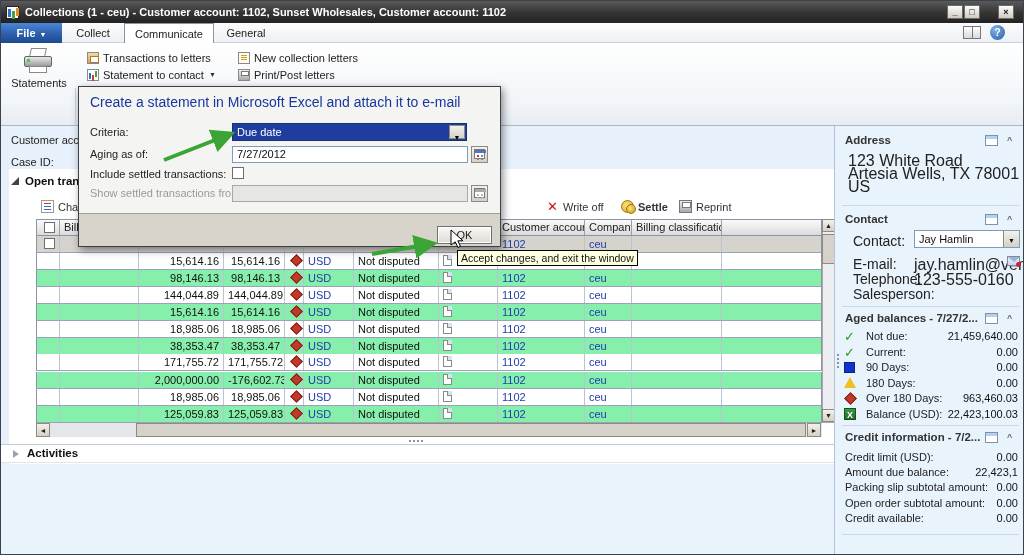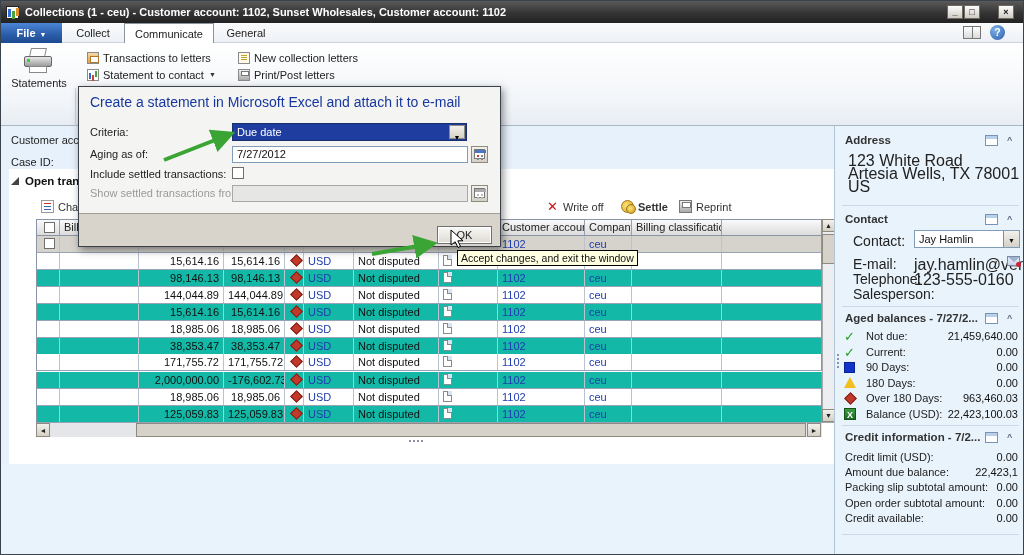--- a/index.html
+++ b/index.html
@@ -75,21 +75,21 @@
   .tb-icon.coins::after{content:"";position:absolute;right:-3px;bottom:-2px;width:8px;height:8px;border-radius:50%;background:radial-gradient(circle at 40% 40%,#ffe37a,#c89414);border:1px solid #a07516;}
   .tb-icon.printer2{background:linear-gradient(#eee,#a9a9a9);border:1px solid #777;}
   .tb-icon.printer2::before{content:"";position:absolute;left:2px;top:1px;width:7px;height:4px;background:#fff;border:1px solid #777;}
 
   
   #grid{position:absolute;left:35px;top:218px;width:799px;height:204px;}
   #grid-header{position:absolute;left:0;top:0;height:17px;width:786px;background:linear-gradient(#fafafa,#dcdcdc);border:1px solid #8a94a6;}
   .hcell{position:absolute;top:0;height:15px;font-size:11px;color:#222;line-height:15px;padding-left:4px;
     border-right:1px solid #9aa0ac;white-space:nowrap;overflow:hidden;}
   .grid-row{position:absolute;height:17px;width:786px;border-bottom:1px solid #98a3b8;border-left:1px solid #8a94a6;border-right:1px solid #8a94a6;background:#fff;}
-  .grid-row.alt{background:#14b8a6;}
+  .grid-row.alt{background:#86efac;}
   .grid-row.sel{background:#d5d3cb;}
   .gcell{position:absolute;top:0;height:16px;font-size:11px;color:#111;line-height:16px;padding:0 4px;
     border-right:1px solid #bcc3d0;white-space:nowrap;overflow:hidden;}
   .gcell.num{text-align:right;}
   .gcell.link{color:#1f3cad;}
   .cbx{display:inline-block;width:11px;height:11px;background:#fff;border:1px solid #6e6e6e;margin:2px 0 0 3px;}
   .red-diamond{display:inline-block;width:9px;height:9px;background:#c0392b;border:1px solid #7e1d12;transform:rotate(45deg);margin:3px 0 0 3px;}
   .doc-icon{display:inline-block;width:9px;height:11px;background:#fff;border:1px solid #8a8a8a;margin-top:2px;position:relative;}
   .doc-icon::before{content:"";position:absolute;right:-1px;top:-1px;width:4px;height:4px;background:#d9e2ef;border-left:1px solid #8a8a8a;border-bottom:1px solid #8a8a8a;}
 
@@ -441,20 +441,24 @@
     <div class="sbtn" style="left:0;top:0;width:14px;height:14px;">
         <span style="line-height:13px;">◄</span>
       </div>
     <div id="hthumb"></div>
     <div class="sbtn" style="left:771px;top:0;width:14px;height:14px;">
         <span style="line-height:13px;">►</span>
       </div>
   </div>
   <div id="splitter-dots"></div>
 
+  <div id="activities">
+    <span id="act-tri"></span>
+    <span id="act-title">Activities</span>
+  </div>
   <div id="bottom-fill"></div>
 
   <div id="right-panel">
     <div id="rp-grip"></div>
 
     <div class="rp-sec-title" style="top:8px;">Address</div>
     <div class="rp-ico" style="top:9px;"></div>
     <div class="rp-chev" style="top:9px;">^</div>
     <div class="rp-text" style="left:13px;top:26px;">123 White Road</div>
     <div class="rp-text" style="left:13px;top:39px;">Artesia Wells, TX 78001</div>

